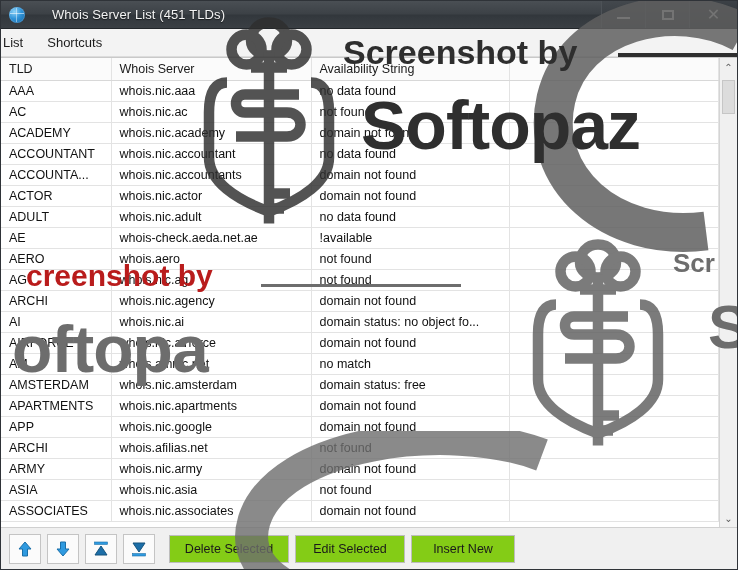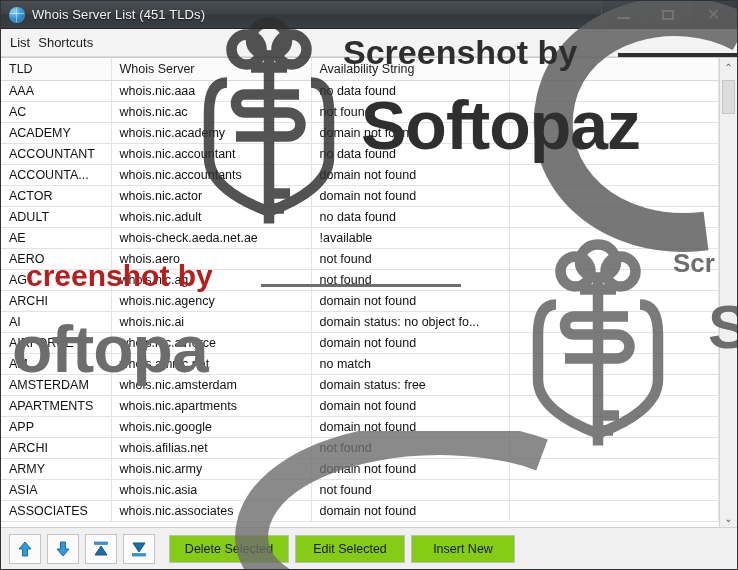--- a/index.html
+++ b/index.html
@@ -36,41 +36,41 @@
   #app-icon::before{
     content:""; position:absolute; left:1px; top:6px; width:14px;height:1.5px;
     background:rgba(255,255,255,.55);
   }
   #app-icon::after{
     content:""; position:absolute; left:6.5px; top:1px; width:1.5px;height:14px;
     background:rgba(255,255,255,.45);
   }
   #window-title{
     color:#f3f3f3; font-size:13px; letter-spacing:.1px;
-    white-space:nowrap; text-shadow:0 1px 1px rgba(0,0,0,.6);
+    white-space:nowrap; text-shadow:0 1px 1px rgba(0,0,0,.6);margin-left:20px;
   }
   #window-buttons{ position:absolute; right:0; top:0; height:28px; display:flex; }
   .winbtn{
     width:44px; height:27px;
     display:flex; align-items:center; justify-content:center;
     color:#e8e8e8; font-size:13px;
     border-left:1px solid #4d5257;
     background:linear-gradient(to bottom,#43484d,#32373c);
   }
   .winbtn.close{ background:linear-gradient(to bottom,#3c4146,#2a2f34); width:48px; }
   .glyph-min{ width:13px;height:2px;background:#e8e8e8; margin-top:6px; }
   .glyph-max{ width:12px;height:10px;border:2px solid #e8e8e8; }
   .glyph-close{ font-size:16px; font-weight:400; line-height:1; }
 
   
   #menubar{
     height:28px; flex:0 0 28px;
     background:#f3f3f3;
     display:flex; align-items:center;
-    padding-left:7px; gap:4px;
+    padding-left:0; gap:20px;
     border-bottom:1px solid #dcdcdc;
   }
   .menu-item{ font-size:13px; color:#1c1c1c; padding:3px 2px; }
 
   
   #table-wrap{
     flex:1 1 auto; display:flex; position:relative; background:#ffffff;
     border-top:1px solid #c9c9c9;
     overflow:hidden;
   }

